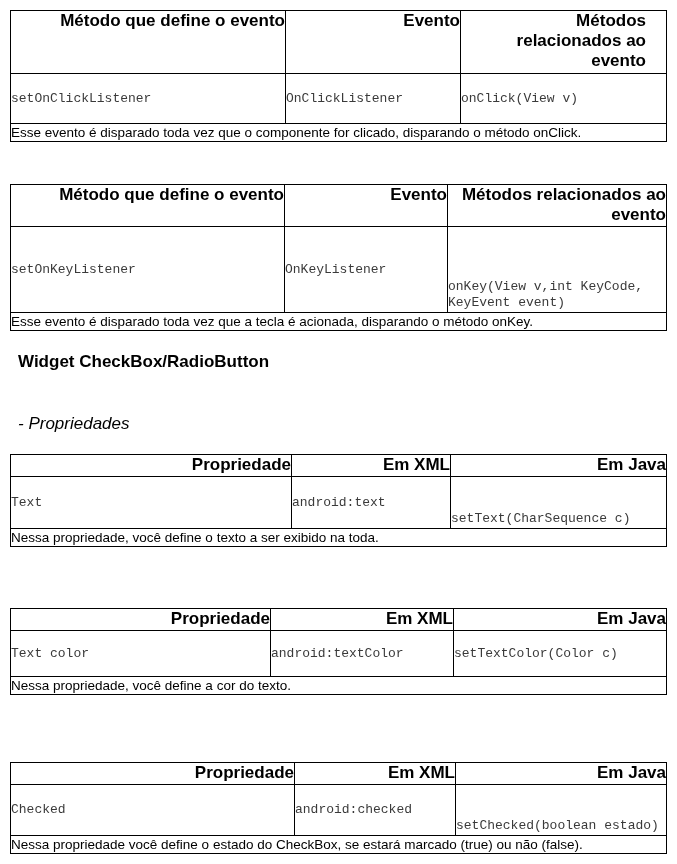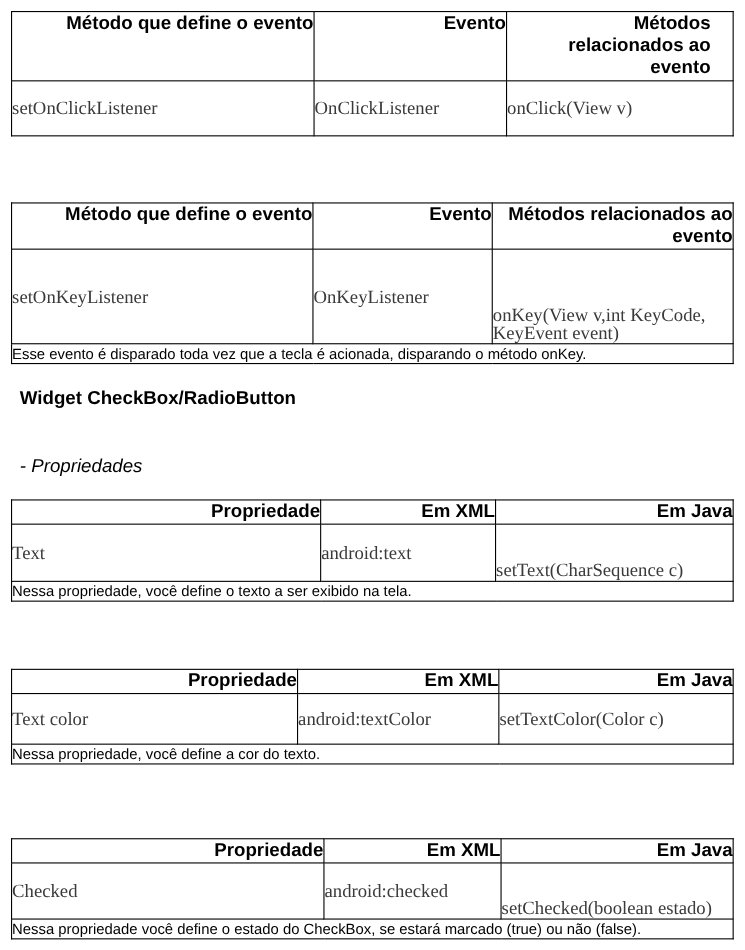--- a/index.html
+++ b/index.html
@@ -3,21 +3,21 @@
   <meta charset="utf-8">
   <style>
     html, body { margin: 0; padding: 0; background: #ffffff; }
     body { width: 677px; height: 864px; position: relative; overflow: hidden;
            font-family: "Liberation Sans", sans-serif; color: #000; }
     table.doc { position: absolute; left: 10px; width: 656px; border-collapse: collapse;
                 table-layout: fixed; }
     table.doc td, table.doc th { border: 1px solid #000; padding: 0; }
     th.hd { font-family: "Liberation Sans", sans-serif; font-weight: bold; font-size: 17px;
             text-align: right; vertical-align: top; line-height: 20px; padding-top: 1px; }
-    td.code { font-family: Liberation Serif, serif; font-size: 17px; color: #3a3a3a;
+    td.code { font-family: Liberation Mono, monospace; font-size: 13px; color: #3a3a3a;
               vertical-align: middle; padding-left: 8px; line-height: 16px; }
     td.code.two { vertical-align: bottom; padding-top: 16px; padding-bottom: 1px; }
     td.foot { font-family: "Liberation Sans", sans-serif; font-size: 13.5px; padding-left: 8px;
               line-height: 16px; height: 17px; white-space: nowrap; }
     .section-title { position: absolute; left: 18px; top: 352px; font-weight: bold; font-size: 17px; }
     .section-sub { position: absolute; left: 18px; top: 414px; font-style: italic; font-size: 17px; }
   </style>
 </head>
 <body>
 
@@ -30,20 +30,23 @@
   <tbody>
       <tr style="height:63px">
     <th class="hd">Método que define o evento</th>
     <th class="hd">Evento</th>
     <th class="hd" style="padding-left:20px;padding-right:20px;">Métodos relacionados ao evento</th>
   </tr>
   <tr style="height:50px">
     <td class="code">setOnClickListener</td>
     <td class="code">OnClickListener</td>
     <td class="code">onClick(View v)</td>
+  </tr>
+  <tr>
+    <td class="foot" colspan="3">Esse evento é disparado toda vez que o componente for clicado, disparando o método onClick.</td>
   </tr>
 </tbody>
   </table>
 
 <table class="doc" style="top:184px;">
   <colgroup>
       <col style="width:274px">
       <col style="width:163px">
       <col style="width:219px">
     </colgroup>
@@ -78,21 +81,21 @@
     <th class="hd">Propriedade</th>
     <th class="hd">Em XML</th>
     <th class="hd">Em Java</th>
   </tr>
   <tr style="height:52px">
     <td class="code">Text</td>
     <td class="code">android:text</td>
     <td class="code two">setText(CharSequence c)</td>
   </tr>
   <tr>
-    <td class="foot" colspan="3">Nessa propriedade, você define o texto a ser exibido na tela.</td>
+    <td class="foot" colspan="3">Nessa propriedade, você define o texto a ser exibido na toda.</td>
   </tr>
 </tbody>
   </table>
 
 <table class="doc" style="top:608px;">
   <colgroup>
       <col style="width:260px">
       <col style="width:183px">
       <col style="width:213px">
     </colgroup>

